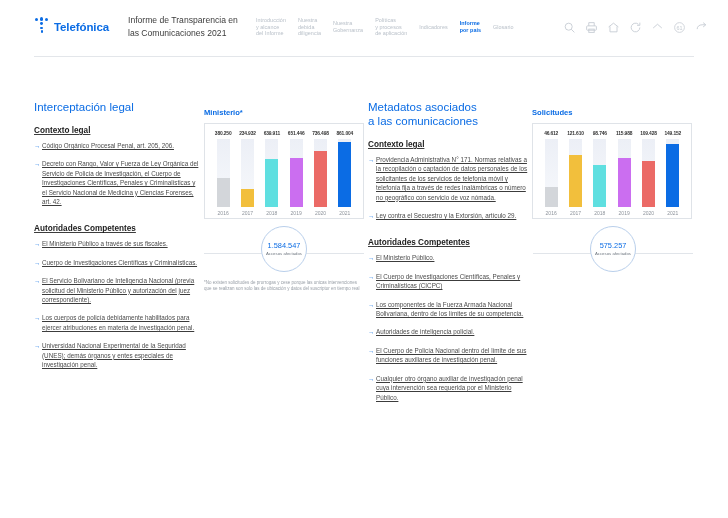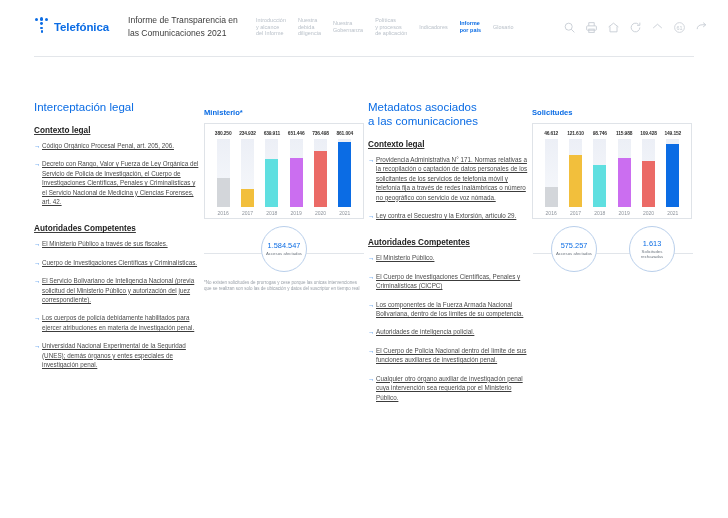--- a/index.html
+++ b/index.html
@@ -420,21 +420,16 @@
       </div>
     </div>
 
     <div class="stats stats-right">
       <div class="line"></div>
       <div class="circle">
         <div class="num">575.257</div>
         <div class="cap">Accesos
 afectados</div>
       </div>
-      <div class="circle">
-        <div class="num">1.613</div>
-        <div class="cap">Solicitudes
-rechazadas</div>
-      </div>
     </div>
   </div>
 
 </div>
 
 </body></html>

